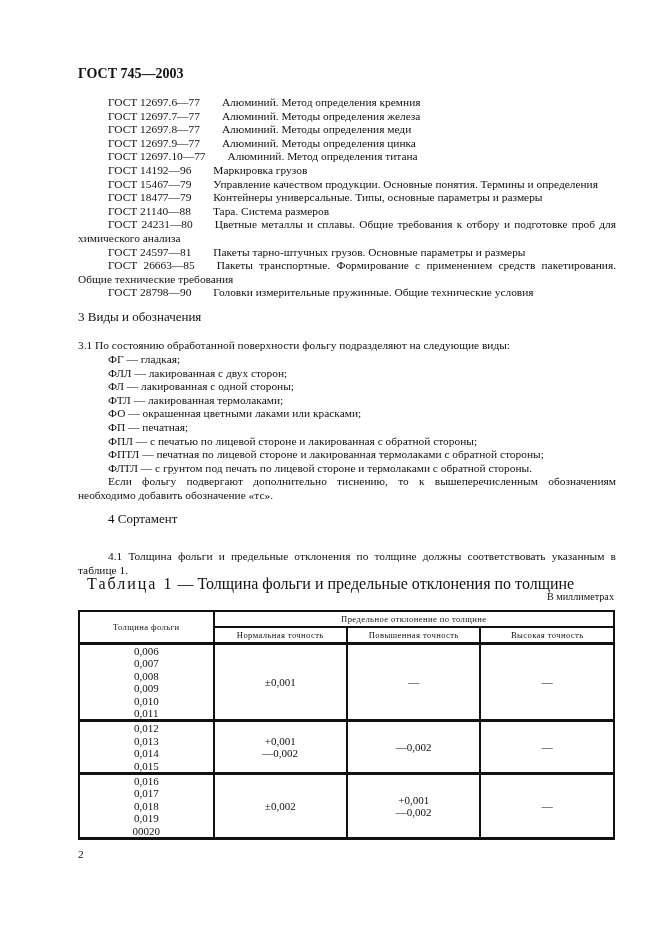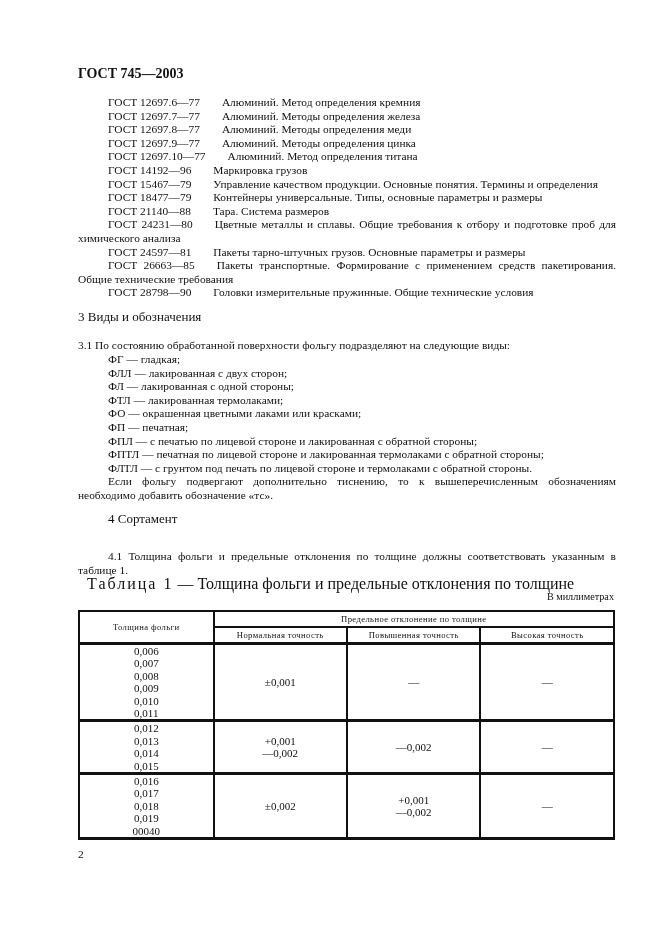--- a/index.html
+++ b/index.html
@@ -127,21 +127,21 @@
       <td class="stack">
             <div>—</div>
           </td>
     </tr>
     <tr style="height:64px;font-family:Liberation Serif, serif;">
       <td class="stack">
         <div>0,016</div>
         <div>0,017</div>
         <div>0,018</div>
         <div>0,019</div>
-        <div>00040</div>
+        <div>00020</div>
       </td>
       <td class="stack">
             <div>±0,002</div>
           </td>
       <td class="stack">
         <div>+0,001</div>
         <div>—0,002</div>
       </td>
       <td class="stack">
             <div>—</div>

